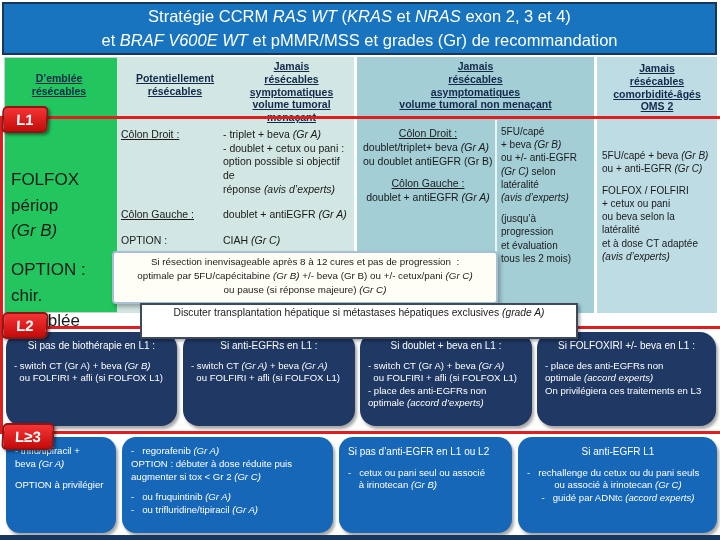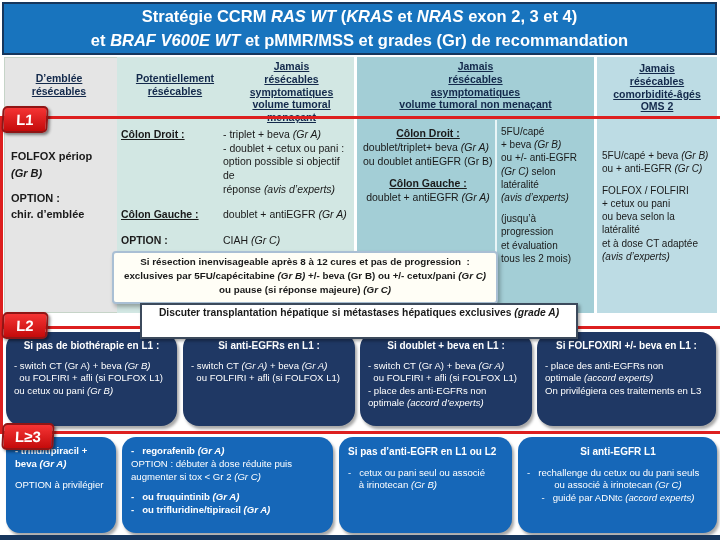--- a/index.html
+++ b/index.html
@@ -5,56 +5,56 @@
   * { box-sizing: border-box; margin: 0; padding: 0; }
   html,body { width:720px; height:540px; }
   body {
     position: relative;
     font-family: "Liberation Sans", "DejaVu Sans", sans-serif;
     background: #ffffff;
     color: #1a1a1a;
     overflow: hidden;
   }
   .abs { position:absolute; }
-  .f-b { font-weight:700;margin-top:19px; }
+  .f-b { font-weight:400;margin-top:19px; }
   .f-i { font-style:italic; }
   .f-u { text-decoration:underline; }
   .rl { white-space:pre-wrap; }
   .blank { height:.8em; }
 
   
   .title {
     left:2px; top:2px; width:715px; height:53px;
     background:#1874BE; border:2px solid #16365C;
     color:#fff; text-align:center;
     font-size:16.5px; line-height:1.42;
     display:flex; flex-direction:column; justify-content:center;
   }
 
   
   .col { top:57px; height:256px; }
-  .col1 { left:4px;  width:124px; background:#e5e5e5; border:1px solid #C6D4C8; }
+  .col1 { left:4px;  width:124px; background:#22c55e; border:1px solid #C6D4C8; }
   .col23{ left:117px; width:237px; background:#D2E7E3; }
   .col4 { left:357px; width:237px; background:#A3CED6; }
   .col5 { left:597px; width:120px; background:#BDDCE4; }
 
   .hdr {
     position:absolute; text-align:center; font-weight:700;
     font-size:10.5px; line-height:1.22; color:#13294B; white-space:pre-line;text-decoration:underline;
   }
   .hdr1 { left:0; top:14px; width:108px; }
   .hdr2 { left:0; top:15px; width:116px; }
   .hdr3 { left:112px; top:3px; width:125px; }
   .hdr4 { left:0; top:3px; width:237px; }
   .hdr5 { left:0; top:5px; width:120px; }
 
   .col4-divider { position:absolute; left:138px; top:63px; width:2px; height:193px; background:#E9F5F7; }
 
   
-  .c1-text { position:absolute; left:6px; top:90px; width:100px; font-size:11px; line-height:1.5; }
+  .c1-text { position:absolute; left:6px; top:109px; width:100px; font-size:17px; line-height:1.5; }
   .c23-rows { position:absolute; left:4px; top:71px; width:230px; font-size:10.5px; line-height:1.3; }
   .row { display:flex; margin-bottom:12px; }
   .row-label { width:102px; flex:none; }
   .row-content { flex:1; }
   .c4a-text { position:absolute; left:2px; top:70px; width:134px; font-size:10.5px; line-height:1.33; text-align:left; padding-left:4px; }
   .c4b-text { position:absolute; left:144px; top:68px; width:92px; font-size:10px; line-height:1.32; }
   .c5-text  { position:absolute; left:5px; top:92px; width:113px; font-size:10px; line-height:1.33; }
 
   
   .resection-box {
@@ -215,39 +215,38 @@
     </div>
 </div>
 
 <div class="abs redline redline-h" style="top:116px;"></div>
 <div class="abs redline redline-h" style="top:326px;"></div>
 <div class="abs redline redline-h" style="top:431px;"></div>
 <div class="abs redline redline-v"></div>
 
 <div class="abs resection-box">
     <div class="rl"><span class="f-b">Si résection inenvisageable après 8 à 12 cures et pas de progression  :</span></div>
-    <div class="rl"><span class="f-b">exclusives par 5FU/capécitabine </span><span class="f-b f-i">(Gr B)</span><span class="f-b"> +/- beva (Gr B) ou +/- cetux/pani </span><span class="f-b f-i">(Gr C)</span></div>
+    <div class="rl"><span class="f-b">optimale par 5FU/capécitabine </span><span class="f-b f-i">(Gr B)</span><span class="f-b"> +/- beva (Gr B) ou +/- cetux/pani </span><span class="f-b f-i">(Gr C)</span></div>
     <div class="rl"><span class="f-b">ou pause (si réponse majeure) </span><span class="f-b f-i">(Gr C)</span></div>
   </div>
 <div class="abs transplant-box">
     <div class="rl"><span class="f-b">Discuter transplantation hépatique si métastases hépatiques exclusives </span><span class="f-b f-i">(grade A)</span></div>
   </div>
 
 <div class="abs badge" style="left:2px; top:106px; width:46px; height:27px;">L1</div>
 <div class="abs badge" style="left:2px; top:312px; width:46px; height:27px;">L2</div>
 <div class="abs badge" style="left:2px; top:423px; width:52px; height:27px;">L≥3</div>
 
 <div class="abs l2box" style="left:6px; width:171px;">
   <div class="box-title">
       <div class="rl"><span class="f-b">Si pas de biothérapie en L1 :</span></div>
     </div>
   <div>
       <div class="rl"><span>- switch CT (Gr A) + beva </span><span class="f-i">(Gr B)</span></div>
       <div class="rl"><span>  ou FOLFIRI + afli (si FOLFOX L1)</span></div>
-      <div class="rl"><span>ou cetux ou pani </span><span class="f-i">(Gr B)</span></div>
     </div>
 </div>
 <div class="abs l2box" style="left:183px; width:172px;">
   <div class="box-title">
       <div class="rl"><span class="f-b">Si anti-EGFRs en L1 :</span></div>
     </div>
   <div>
       <div class="rl"><span>- switch CT </span><span class="f-i">(Gr A)</span><span> + beva </span><span class="f-i">(Gr A)</span></div>
       <div class="rl"><span>  ou FOLFIRI + afli (si FOLFOX L1)</span></div>
     </div>

